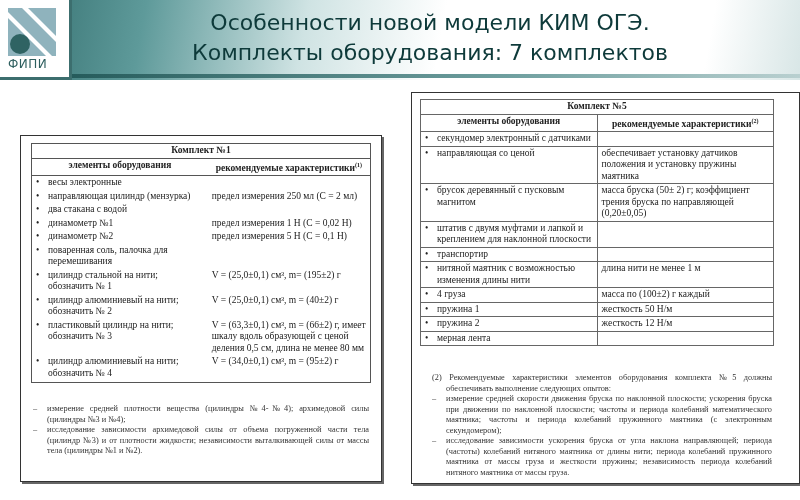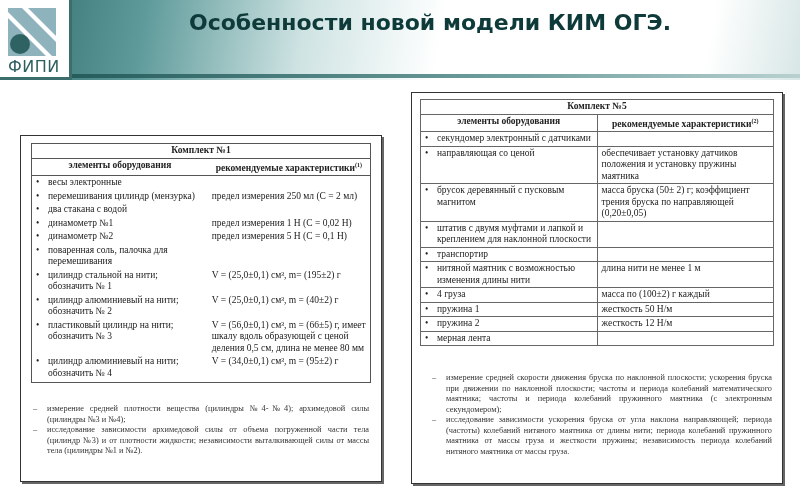--- a/index.html
+++ b/index.html
@@ -4,27 +4,27 @@
 <style>
   html, body { margin:0; padding:0; }
   body { width:800px; height:500px; position:relative; overflow:hidden; background:#ffffff; font-family:"Liberation Serif", serif; }
 
   
   .header-bg { position:absolute; left:0; top:0; width:800px; height:80px;
     background: linear-gradient(100deg, #2f6a6a 0%, #5e9a9a 18%, #cfe3e3 38%, #ffffff 55%, #ffffff 88%, #d8e6e6 100%); }
   .header-rule { position:absolute; left:70px; top:74px; width:730px; height:4px; background:linear-gradient(90deg,#255b5b,#6f9f9f 60%,#b9d0d0); }
   .logo-box { position:absolute; left:0; top:0; width:72px; height:80px; background:#ffffff; border-right:3px solid #3c6e6e; border-bottom:3px solid #3c6e6e; box-sizing:border-box; }
   .logo-mark { position:absolute; left:8px; top:8px; width:48px; height:48px; }
-  .logo-text { position:absolute; left:8px; top:57px; font-family:"DejaVu Sans", sans-serif; font-size:16px; color:#2e5f5f; letter-spacing:0.5px; }
-  .title { position:absolute; left:110px; top:8px; width:640px; text-align:center; font-family:"DejaVu Sans", sans-serif; font-weight:bold; color:#0e3a3a; font-size:22px; line-height:30px; }
+  .logo-text { position:absolute; left:8px; top:57px; font-family:"DejaVu Sans", sans-serif; font-size:12px; color:#2e5f5f; letter-spacing:0.5px; }
+  .title { position:absolute; left:110px; top:8px; width:640px; text-align:center; font-family:"DejaVu Sans", sans-serif; font-weight:normal; color:#0e3a3a; font-size:22px; line-height:30px; }
 
   
   .panel { position:absolute; background:#fff; border:1px solid #333; box-shadow:2px 2px 0 #666; }
   .panel-1 { left:20px; top:135px; width:360px; height:345px; }
-  .panel-5 { left:411px; top:92px; width:370px; height:390px; }
+  .panel-5 { left:411px; top:92px; width:370px; height:390px;padding-left:17px; }
 
   table.kit { border-collapse:collapse; width:100%; font-size:9.5px; line-height:11.5px; color:#222; }
   table.kit td, table.kit th { padding:1px 4px; vertical-align:top; }
   .kit-wrap { position:absolute; }
   .kit-1 { left:10px; top:7px; width:340px; }
   .kit-5 { left:8px; top:6px; width:354px; }
 
   .kit-1 table { border:1px solid #555; }
   .kit-1 th { border-bottom:1px solid #555; font-weight:bold; }
   .kit-1 td { border:none; }
@@ -54,20 +54,21 @@
   <svg class="logo-mark" viewBox="0 0 48 48">
     <polygon points="0,0 14,0 48,34 48,48 44,48 0,4" fill="#8fb3bd"></polygon>
     <polygon points="20,0 48,0 48,28" fill="#8fb3bd"></polygon>
     <polygon points="0,10 38,48 0,48" fill="#8fb3bd"></polygon>
     <circle cx="12" cy="36" r="10" fill="#2f6363"></circle>
   </svg>
   <span class="logo-text">ФИПИ</span>
 </div>
 <div class="title">
   <div>Особенности новой модели  КИМ ОГЭ.</div>
+  <div>Комплекты оборудования: 7 комплектов</div>
 </div>
 
 <div class="panel panel-1">
   <div class="kit-wrap kit-1">
     <table class="kit">
       <thead>
         <tr>
             <th colspan="2">Комплект №1</th>
           </tr>
         <tr>
@@ -82,21 +83,21 @@
                 <span class="bullet">•</span>
                 <span class="item-text">весы электронные</span>
               </div>
             </td>
             <td></td>
           </tr>
         <tr>
             <td>
               <div class="item">
                 <span class="bullet">•</span>
-                <span class="item-text">перемешивания цилиндр (мензурка)</span>
+                <span class="item-text">направляющая цилиндр (мензурка)</span>
               </div>
             </td>
             <td>предел измерения 250 мл (C = 2 мл)</td>
           </tr>
         <tr>
             <td>
               <div class="item">
                 <span class="bullet">•</span>
                 <span class="item-text">два стакана с водой</span>
               </div>
@@ -148,21 +149,21 @@
             </td>
             <td>V = (25,0±0,1)  см³,  m = (40±2) г</td>
           </tr>
         <tr>
             <td>
               <div class="item">
                 <span class="bullet">•</span>
                 <span class="item-text">пластиковый цилиндр на нити; обозначить № 3</span>
               </div>
             </td>
-            <td>V = (56,0±0,1)  см³,  m = (66±5)  г, имеет шкалу вдоль образующей с ценой деления 0,5 см, длина не менее 80 мм</td>
+            <td>V = (63,3±0,1)  см³,  m = (66±2)  г, имеет шкалу вдоль образующей с ценой деления 0,5 см, длина не менее 80 мм</td>
           </tr>
         <tr>
             <td>
               <div class="item">
                 <span class="bullet">•</span>
                 <span class="item-text">цилиндр алюминиевый на нити; обозначить № 4</span>
               </div>
             </td>
             <td>V = (34,0±0,1)  см³, m = (95±2)  г</td>
           </tr>
@@ -281,20 +282,21 @@
                 <span class="bullet">•</span>
                 <span class="item-text">мерная лента</span>
               </div>
             </td>
             <td></td>
           </tr>
       </tbody>
     </table>
   </div>
   <div class="notes notes-5">
+    <div class="note-head">(2) Рекомендуемые характеристики элементов оборудования комплекта №5 должны обеспечивать выполнение следующих опытов:</div>
     <div class="note-line">
         <span class="note-dash">–</span>
         <span>измерение средней скорости движения бруска по наклонной плоскости; ускорения бруска при движении по наклонной плоскости; частоты и периода колебаний математического маятника; частоты и периода колебаний пружинного маятника (с электронным секундомером);</span>
       </div>
     <div class="note-line">
         <span class="note-dash">–</span>
         <span>исследование зависимости ускорения бруска от угла наклона направляющей; периода (частоты) колебаний нитяного маятника от длины нити; периода колебаний пружинного маятника от массы груза и жесткости пружины; независимость периода колебаний нитяного маятника от массы груза.</span>
       </div>
   </div>
 </div>

